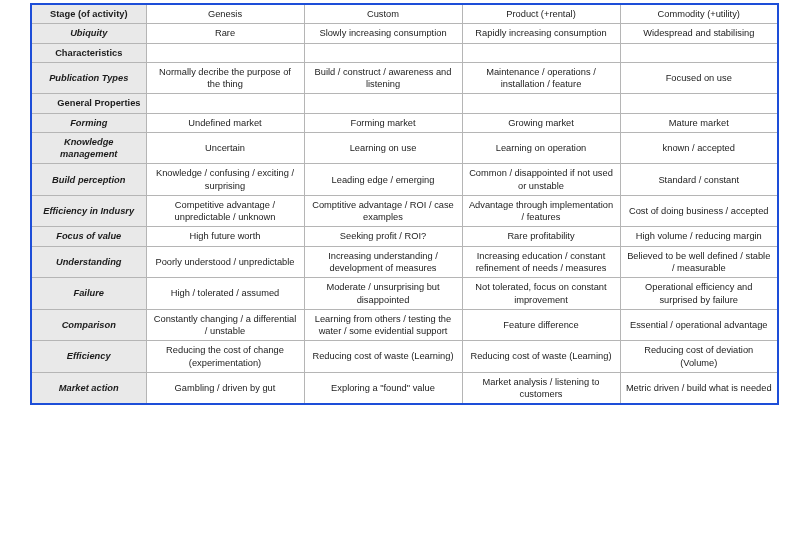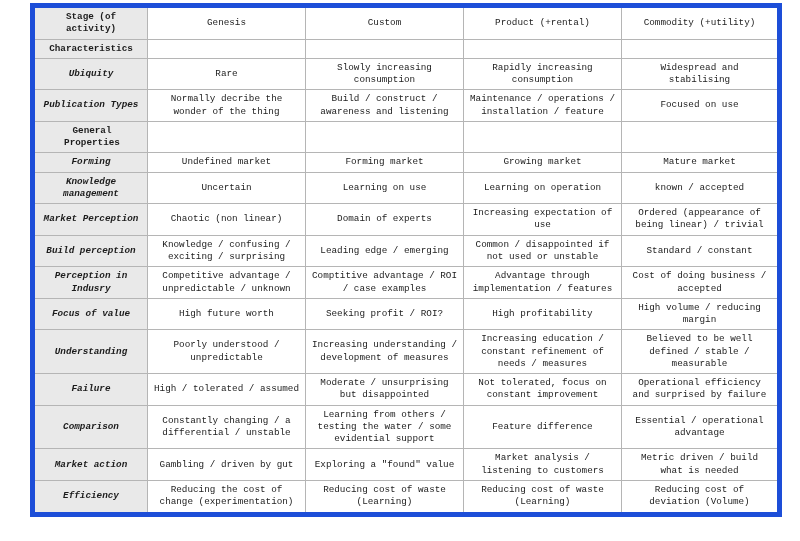--- a/index.html
+++ b/index.html
@@ -18,22 +18,21 @@
     position: relative;
     width: 800px;
     height: 541px;
     box-sizing: border-box;
     padding: 3px 22px 4px 30px;
   }
   table.matrix {
     width: 748px;
     border-collapse: collapse;
     table-layout: fixed;
-    border: 5px solid #1d4ed8;
-    font-family: Liberation Mono, monospace;
+    border: 2px solid #1d4ed8;
   }
   table.matrix td {
     border: 1px solid #b5b5b5;
     padding: 3px 5px;
     text-align: center;
     vertical-align: middle;
     font-size: 9.3px;
     line-height: 1.32;
     color: #1c1c1c;
     word-wrap: break-word;
@@ -51,21 +50,21 @@
     padding-right: 7px;
     font-size: 9.4px;
   }
   
   td.label.section-center {
     text-align: center;
     font-style: normal;
     font-weight: 700;
   }
   td.label.section-left {
-    text-align: center;
+    text-align: right;
     font-style: normal;
     font-weight: 700;
     padding-left: 7px;
   }
   td.label.header-center {
     text-align: center;
     font-style: normal;
     font-weight: 700;
   }
   
@@ -89,36 +88,36 @@
     </colgroup>
     <tbody id="matrix-body">
         <tr>
           <td class="label header-center">Stage (of activity)</td>
           <td class="colhead">Genesis</td>
           <td class="colhead">Custom</td>
           <td class="colhead">Product (+rental)</td>
           <td class="colhead">Commodity (+utility)</td>
         </tr>
         <tr>
+          <td class="label">Ubiquity</td>
+          <td>Rare</td>
+          <td>Slowly increasing consumption</td>
+          <td>Rapidly increasing consumption</td>
+          <td>Widespread and stabilising</td>
+        </tr>
+        <tr>
           <td class="label section-center">Characteristics</td>
           <td class="blank"></td>
           <td class="blank"></td>
           <td class="blank"></td>
           <td class="blank"></td>
         </tr>
         <tr>
-          <td class="label">Ubiquity</td>
-          <td>Rare</td>
-          <td>Slowly increasing consumption</td>
-          <td>Rapidly increasing consumption</td>
-          <td>Widespread and stabilising</td>
-        </tr>
-        <tr>
           <td class="label">Publication Types</td>
-          <td>Normally decribe the wonder of the thing</td>
+          <td>Normally decribe the purpose of the thing</td>
           <td>Build / construct / awareness and listening</td>
           <td>Maintenance / operations / installation / feature</td>
           <td>Focused on use</td>
         </tr>
         <tr>
           <td class="label section-left">General Properties</td>
           <td class="blank"></td>
           <td class="blank"></td>
           <td class="blank"></td>
           <td class="blank"></td>
@@ -131,45 +130,38 @@
           <td>Mature market</td>
         </tr>
         <tr>
           <td class="label">Knowledge management</td>
           <td>Uncertain</td>
           <td>Learning on use</td>
           <td>Learning on operation</td>
           <td>known / accepted</td>
         </tr>
         <tr>
-          <td class="label">Market Perception</td>
-          <td>Chaotic (non linear)</td>
-          <td>Domain of experts</td>
-          <td>Increasing expectation of use</td>
-          <td>Ordered (appearance of being linear) / trivial</td>
-        </tr>
-        <tr>
           <td class="label">Build perception</td>
           <td>Knowledge / confusing / exciting / surprising</td>
           <td>Leading edge / emerging</td>
           <td>Common / disappointed if not used or unstable</td>
           <td>Standard / constant</td>
         </tr>
         <tr>
-          <td class="label">Perception in Indusry</td>
+          <td class="label">Efficiency in Indusry</td>
           <td>Competitive advantage / unpredictable / unknown</td>
           <td>Comptitive advantage / ROI / case examples</td>
           <td>Advantage through implementation / features</td>
           <td>Cost of doing business / accepted</td>
         </tr>
         <tr>
           <td class="label">Focus of value</td>
           <td>High future worth</td>
           <td>Seeking profit / ROI?</td>
-          <td>High profitability</td>
+          <td>Rare profitability</td>
           <td>High volume / reducing margin</td>
         </tr>
         <tr>
           <td class="label">Understanding</td>
           <td>Poorly understood / unpredictable</td>
           <td>Increasing understanding / development of measures</td>
           <td>Increasing education / constant refinement of needs / measures</td>
           <td>Believed to be well defined / stable / measurable</td>
         </tr>
         <tr>
@@ -180,28 +172,28 @@
           <td>Operational efficiency and surprised by failure</td>
         </tr>
         <tr>
           <td class="label">Comparison</td>
           <td>Constantly changing / a differential / unstable</td>
           <td>Learning from others / testing the water / some evidential support</td>
           <td>Feature difference</td>
           <td>Essential / operational advantage</td>
         </tr>
         <tr>
+          <td class="label">Efficiency</td>
+          <td>Reducing the cost of change (experimentation)</td>
+          <td>Reducing cost of waste (Learning)</td>
+          <td>Reducing cost of waste (Learning)</td>
+          <td>Reducing cost of deviation (Volume)</td>
+        </tr>
+        <tr>
           <td class="label">Market action</td>
           <td>Gambling / driven by gut</td>
           <td>Exploring a "found" value</td>
           <td>Market analysis / listening to customers</td>
           <td>Metric driven / build what is needed</td>
         </tr>
-        <tr>
-          <td class="label">Efficiency</td>
-          <td>Reducing the cost of change (experimentation)</td>
-          <td>Reducing cost of waste (Learning)</td>
-          <td>Reducing cost of waste (Learning)</td>
-          <td>Reducing cost of deviation (Volume)</td>
-        </tr>
       </tbody>
   </table>
 </div>
 
 </body></html>

